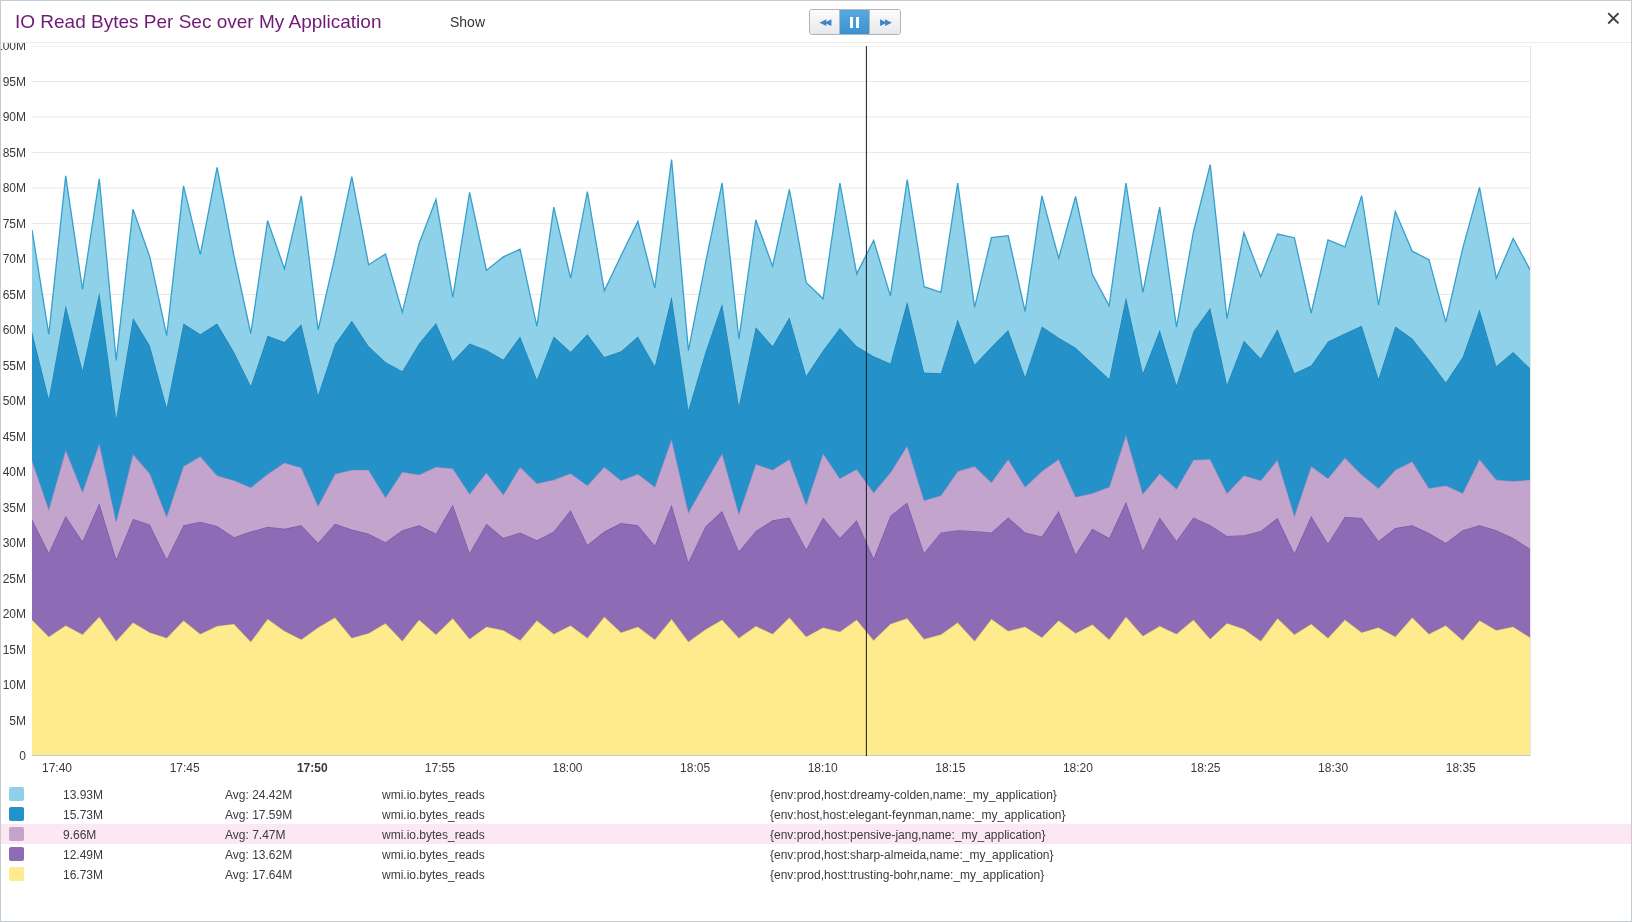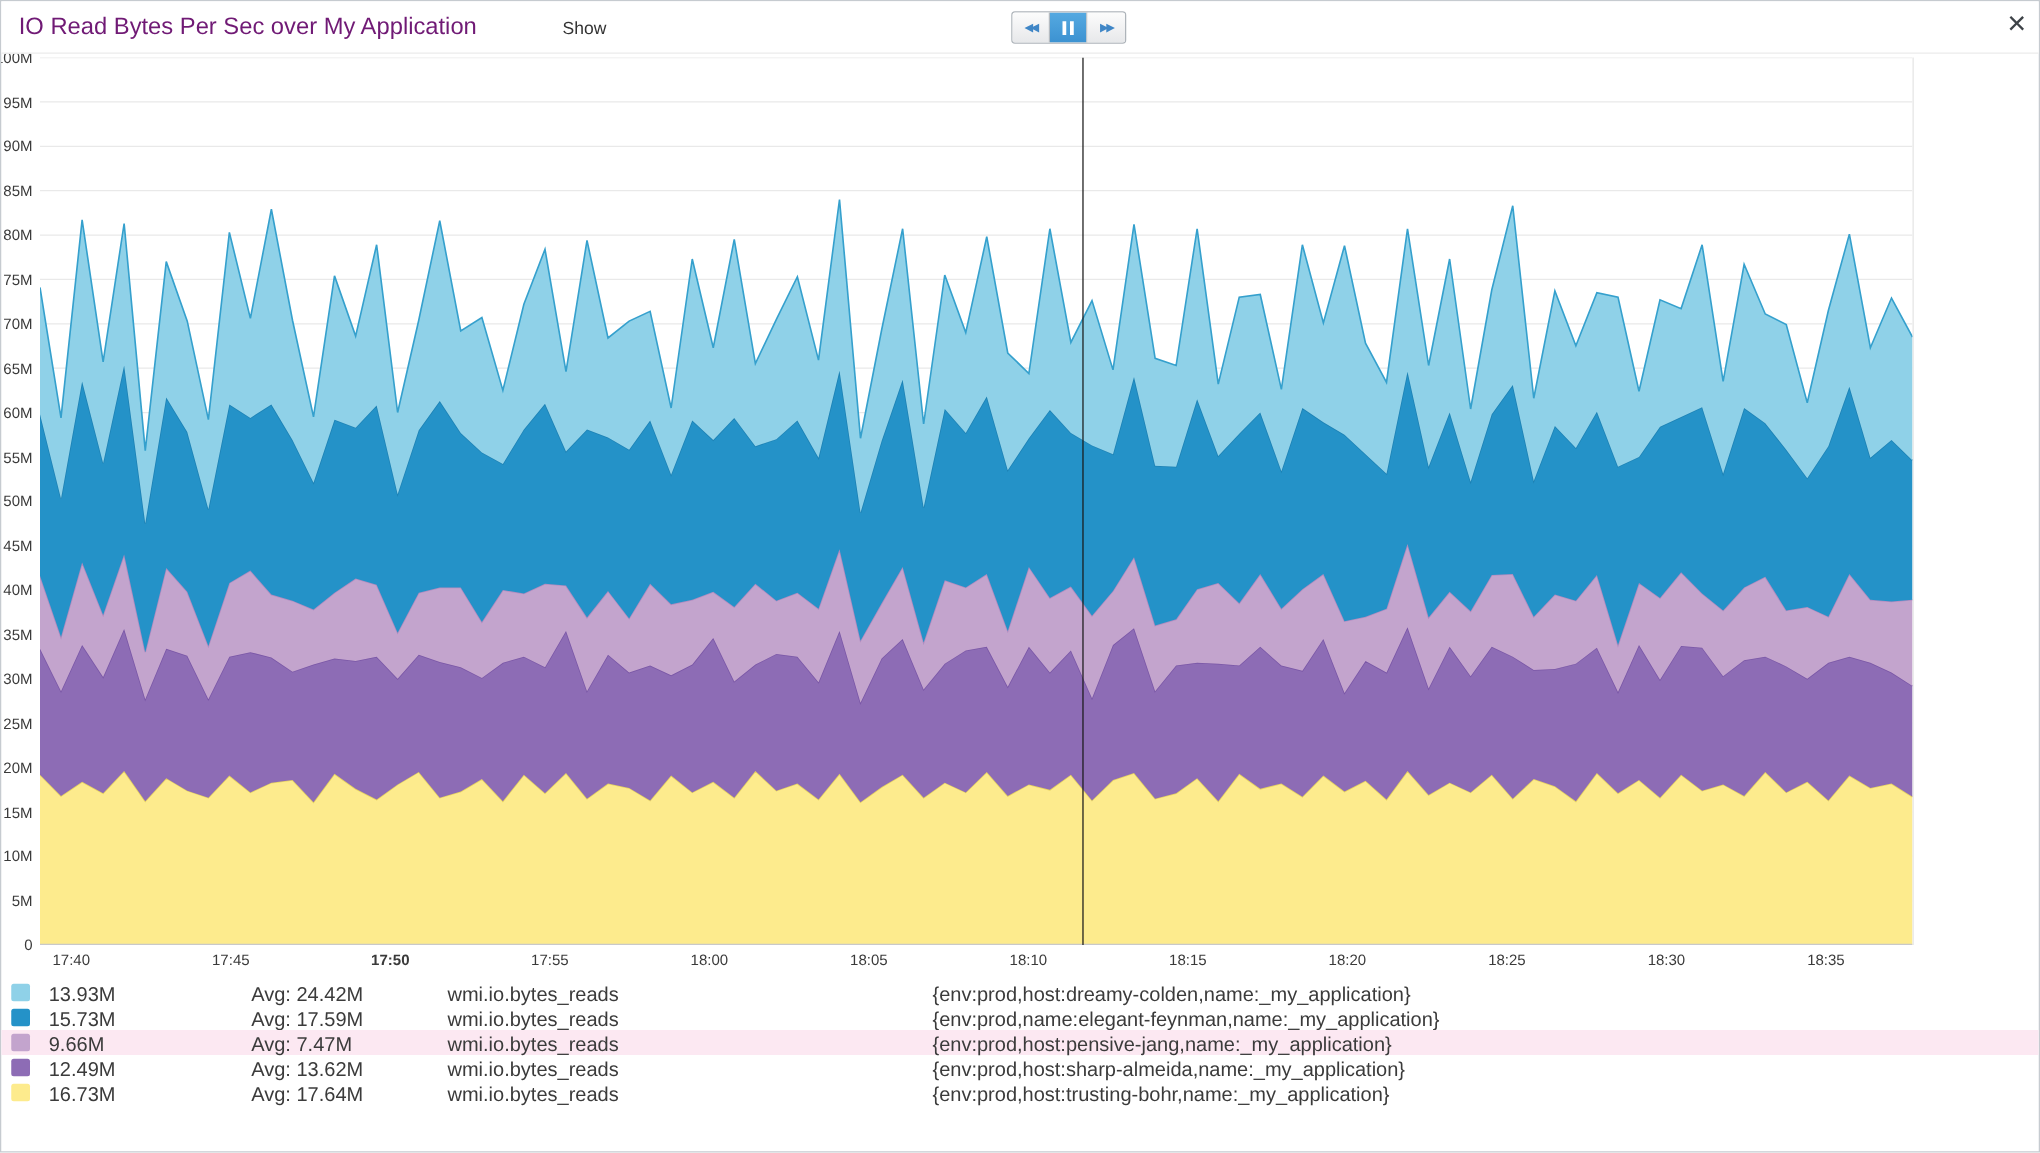--- a/index.html
+++ b/index.html
@@ -32,21 +32,21 @@
   .ytick { position: absolute; right: 3px; font-size: 12px; color: #3a3a3a; transform: translateY(50%); white-space: nowrap; }
   .plot-area { position: absolute; left: 31px; top: 45px; width: 1499px; height: 710px; border-right: 1px solid #e5e5e5; cursor: crosshair; }
   .plot-area svg { display: block; }
   .x-axis { position: absolute; left: 31px; top: 757px; width: 1499px; height: 18px; }
   .xtick { position: absolute; top: 3px; font-size: 12px; color: #3a3a3a; transform: translateX(-50%); white-space: nowrap; }
   
   .legend { position: absolute; left: 0; top: 783px; right: 0; }
   .legend-row { position: relative; height: 20px; cursor: pointer; }
   .legend-row.highlighted { background: #fce8f2; }
   .swatch { position: absolute; left: 8px; top: 3px; width: 15px; height: 14px; border-radius: 2px; }
-  .lg-text { position: absolute; top: 4px; font-size: 16px; color: #3b3b3b; white-space: nowrap; }
+  .lg-text { position: absolute; top: 4px; font-size: 12px; color: #3b3b3b; white-space: nowrap; margin-left: 24px; }
   .lg-val { left: 38px; }
   .lg-avg { left: 200px; }
   .lg-metric { left: 357px; }
   .lg-scope { left: 745px; }
 </style>
 </head>
 <body>
 
 <div class="header">
   <div class="title">IO Read Bytes Per Sec over My Application</div>
@@ -151,21 +151,21 @@
     <span class="lg-text lg-val">13.93M</span>
     <span class="lg-text lg-avg">Avg: 24.42M</span>
     <span class="lg-text lg-metric">wmi.io.bytes_reads</span>
     <span class="lg-text lg-scope">{env:prod,host:dreamy-colden,name:_my_application}</span>
   </div>
   <div class="legend-row">
     <span class="swatch" style="background-color: rgb(36, 146, 200);"></span>
     <span class="lg-text lg-val">15.73M</span>
     <span class="lg-text lg-avg">Avg: 17.59M</span>
     <span class="lg-text lg-metric">wmi.io.bytes_reads</span>
-    <span class="lg-text lg-scope">{env:prod,name:elegant-feynman,name:_my_application}</span>
+    <span class="lg-text lg-scope">{env:host,host:elegant-feynman,name:_my_application}</span>
   </div>
   <div class="legend-row highlighted">
     <span class="swatch" style="background-color: rgb(195, 164, 205);"></span>
     <span class="lg-text lg-val">9.66M</span>
     <span class="lg-text lg-avg">Avg: 7.47M</span>
     <span class="lg-text lg-metric">wmi.io.bytes_reads</span>
     <span class="lg-text lg-scope">{env:prod,host:pensive-jang,name:_my_application}</span>
   </div>
   <div class="legend-row">
     <span class="swatch" style="background-color: rgb(141, 108, 181);"></span>

